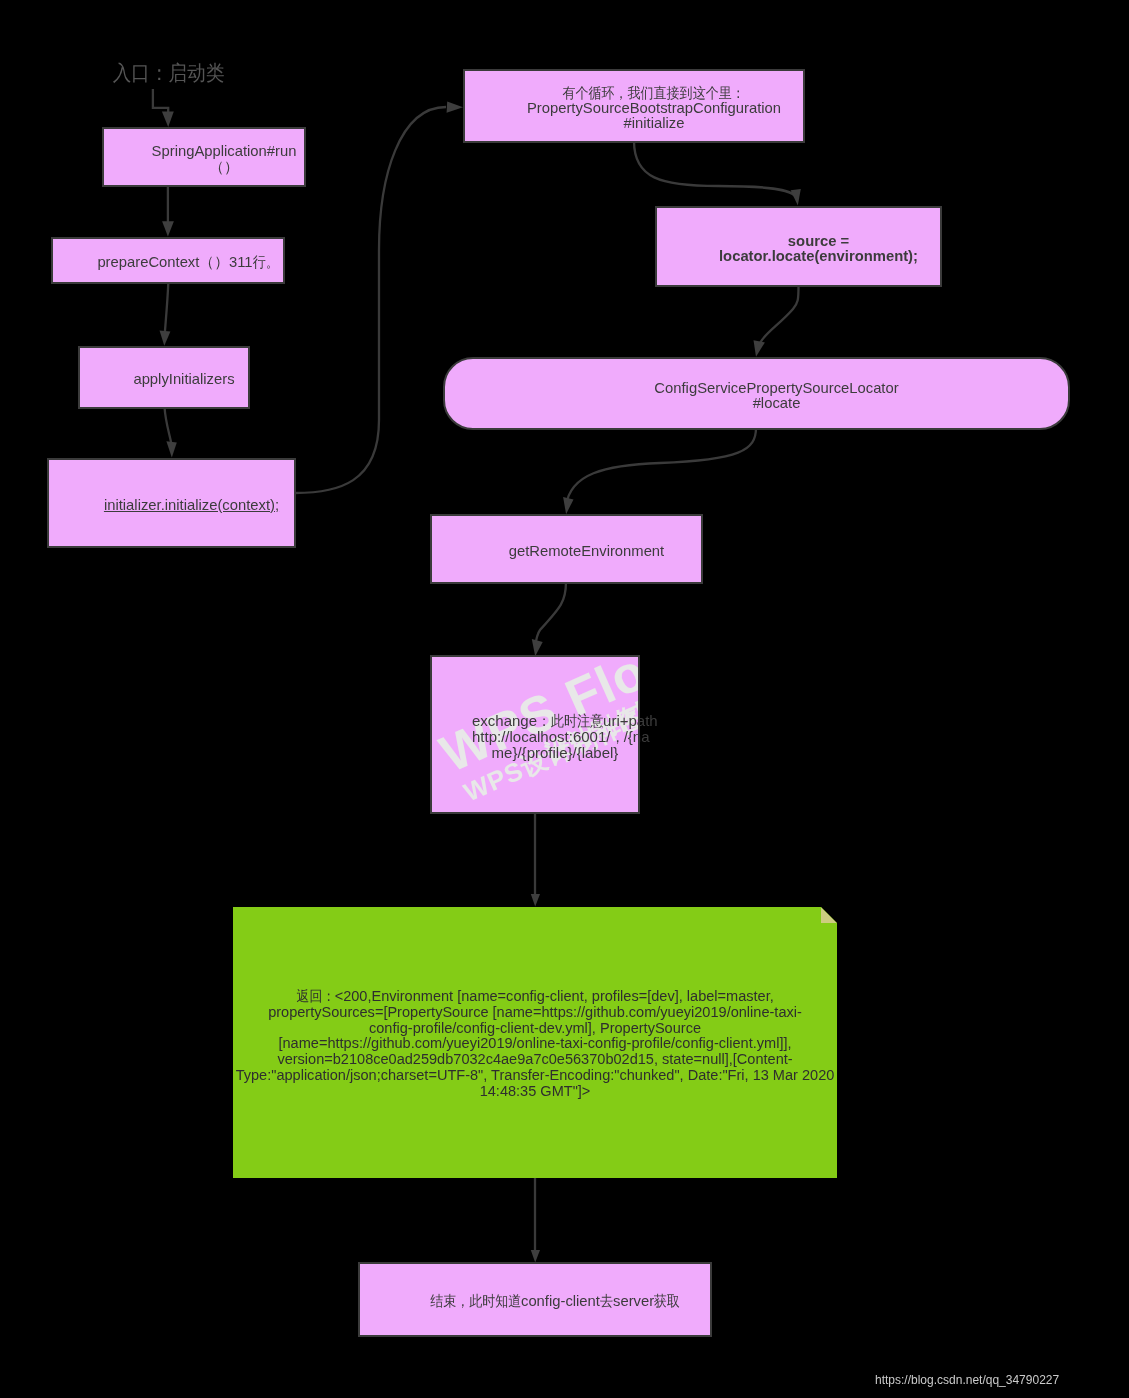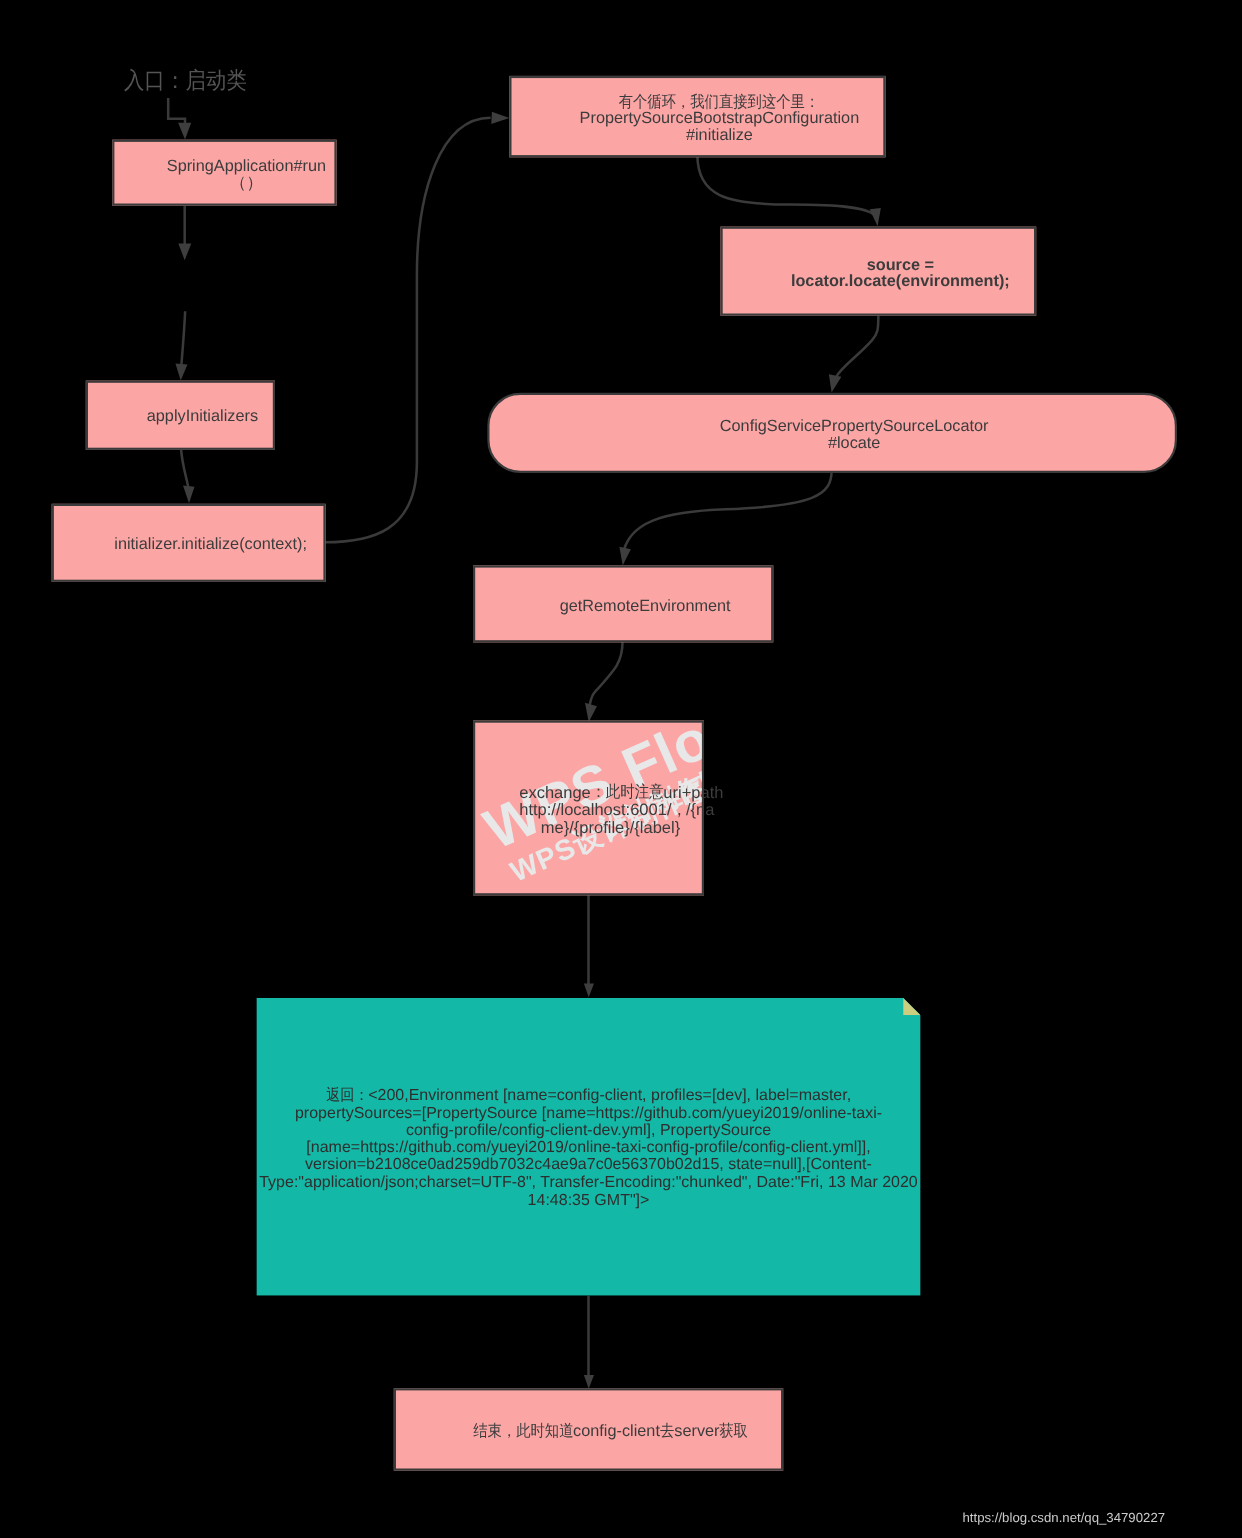--- a/index.html
+++ b/index.html
@@ -23,21 +23,21 @@
   }
   svg.wires {
     position: absolute;
     left: 0; top: 0;
     width: 1129px; height: 1398px;
     pointer-events: none;
   }
   .node {
     position: absolute;
     box-sizing: border-box;
-    background: #fca5a5;
+    background: #f0abfc;
     border: 2px solid #3b3b3b;
     display: flex;
     align-items: center;
     justify-content: center;
     text-align: center;
     color: #3c3c3c;
     font-size: 14.8px;
     line-height: 15.1px;
     white-space: pre-line;
     padding-left: 40px;
@@ -54,21 +54,21 @@
   #node-exchange > span {
     width: 100%;
     box-sizing: border-box;
     margin-top: 53px;
     line-height: 16px;
     white-space: nowrap;
   }
   .note {
     position: absolute;
     box-sizing: border-box;
-    background: #14b8a6;
+    background: #84cc16;
     text-align: center;
     color: #2e2e2e;
     font-size: 14.55px;
     line-height: 15.75px;
     padding-left: 29px;
   }
   .note > span {
     display: block;
     position: absolute;
     left: 0; right: 0;
@@ -137,26 +137,29 @@
       <path d="M530.8,1250.0 L540.0,1250.0 L535.2,1262.5 Z"></path>
     </g>
   </svg>
 
   <div class="entry-label cjk-fit" style="left:113px; top:59px;"><span class="cjk" style="margin-left: -0.36em; margin-right: -0.36em;">入口：启动类</span></div>
 
   <div class="node" style="left:66px; top:127px; width:204px; height:60px;margin-left:36px;">
     <span class="cjk-fit">SpringApplication#run（）</span>
   </div>
 
+  <div class="node" style="left:51px; top:237px; width:234px; height:47px;">
+    <span class="cjk-fit">prepareContext（）311<span class="cjk" style="margin-left: -0.12em; margin-right: -0.12em;">行。</span></span>
+  </div>
 
   <div class="node" style="left:78px; top:346px; width:172px; height:63px;">
     <span class="cjk-fit">applyInitializers</span>
   </div>
 
-  <div class="node" style="left:47px; top:458px; width:249px; height:71px;">
+  <div class="node" style="left:47px; top:458px; width:249px; height:90px;text-decoration:underline;">
     <span class="cjk-fit">initializer.initialize(context);</span>
   </div>
 
   <div class="node" style="left:463px; top:69px; width:342px; height:74px;">
     <span class="cjk-fit"><span class="cjk" style="margin-left: -0.84em; margin-right: -0.84em;">有个循环，我们直接到这个里：</span>
 PropertySourceBootstrapConfiguration
 #initialize</span>
   </div>
 
   <div class="node" style="left:655px; top:206px; width:287px; height:81px;font-weight:bold;">

